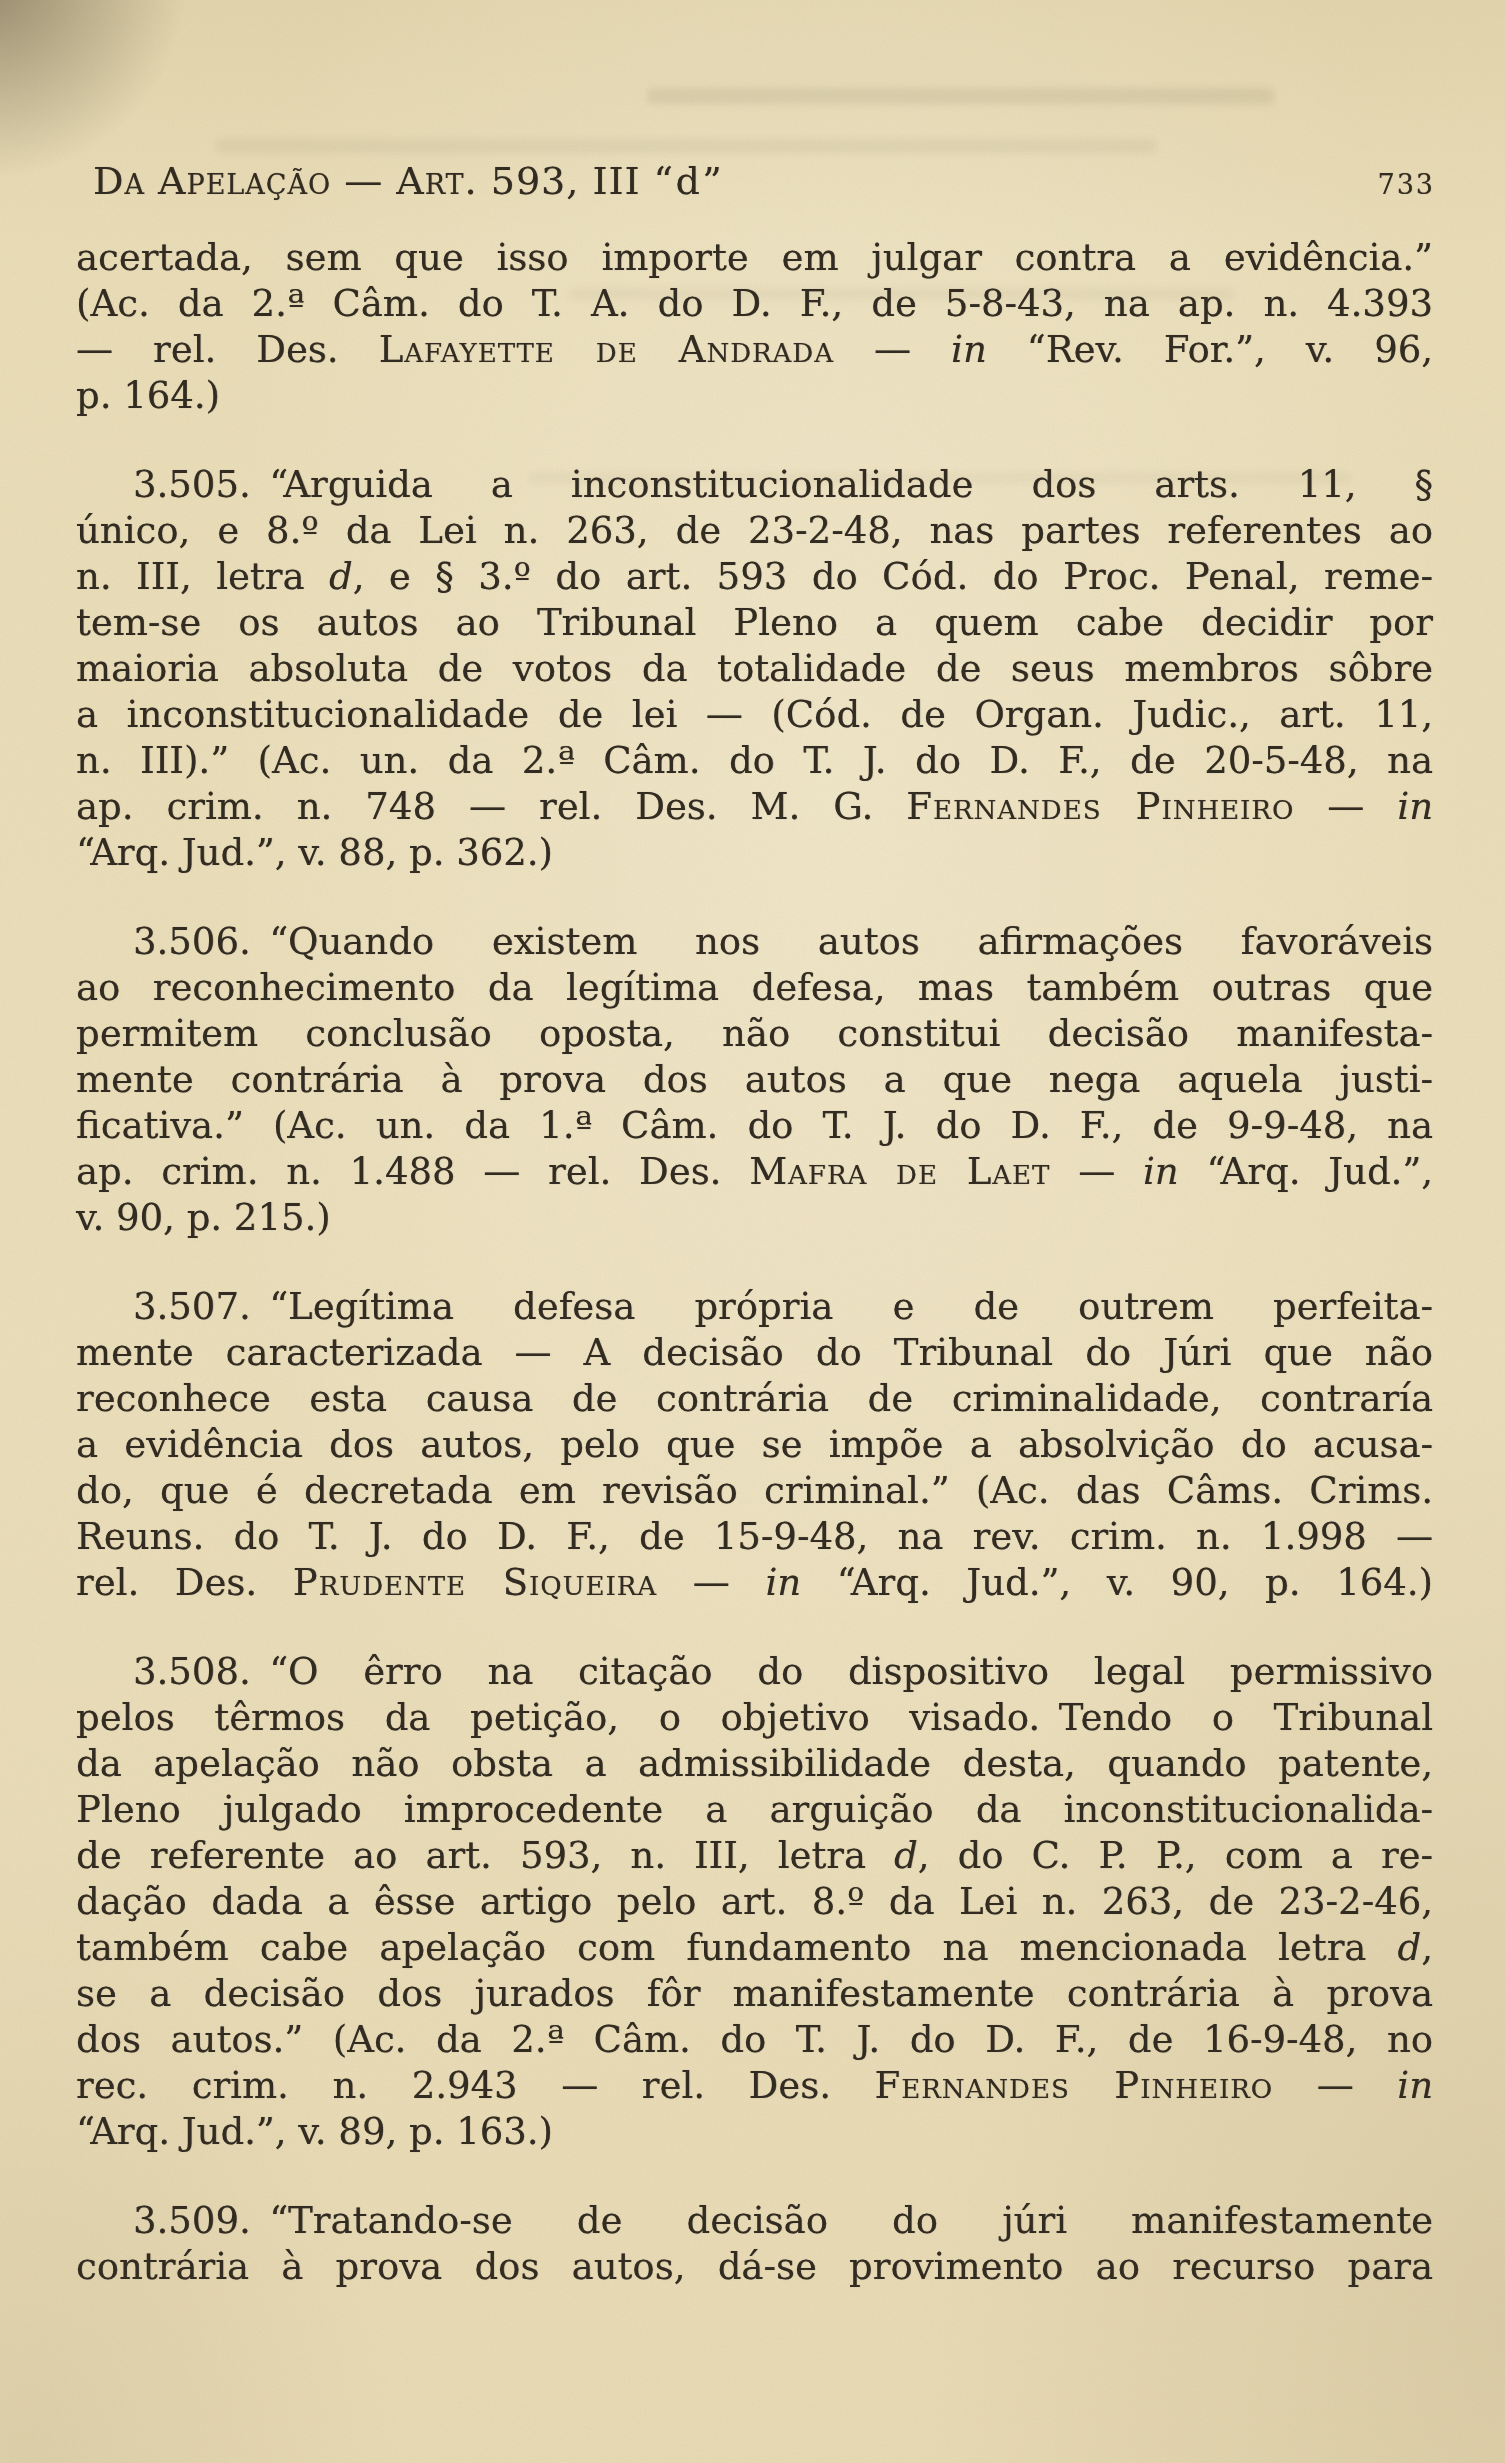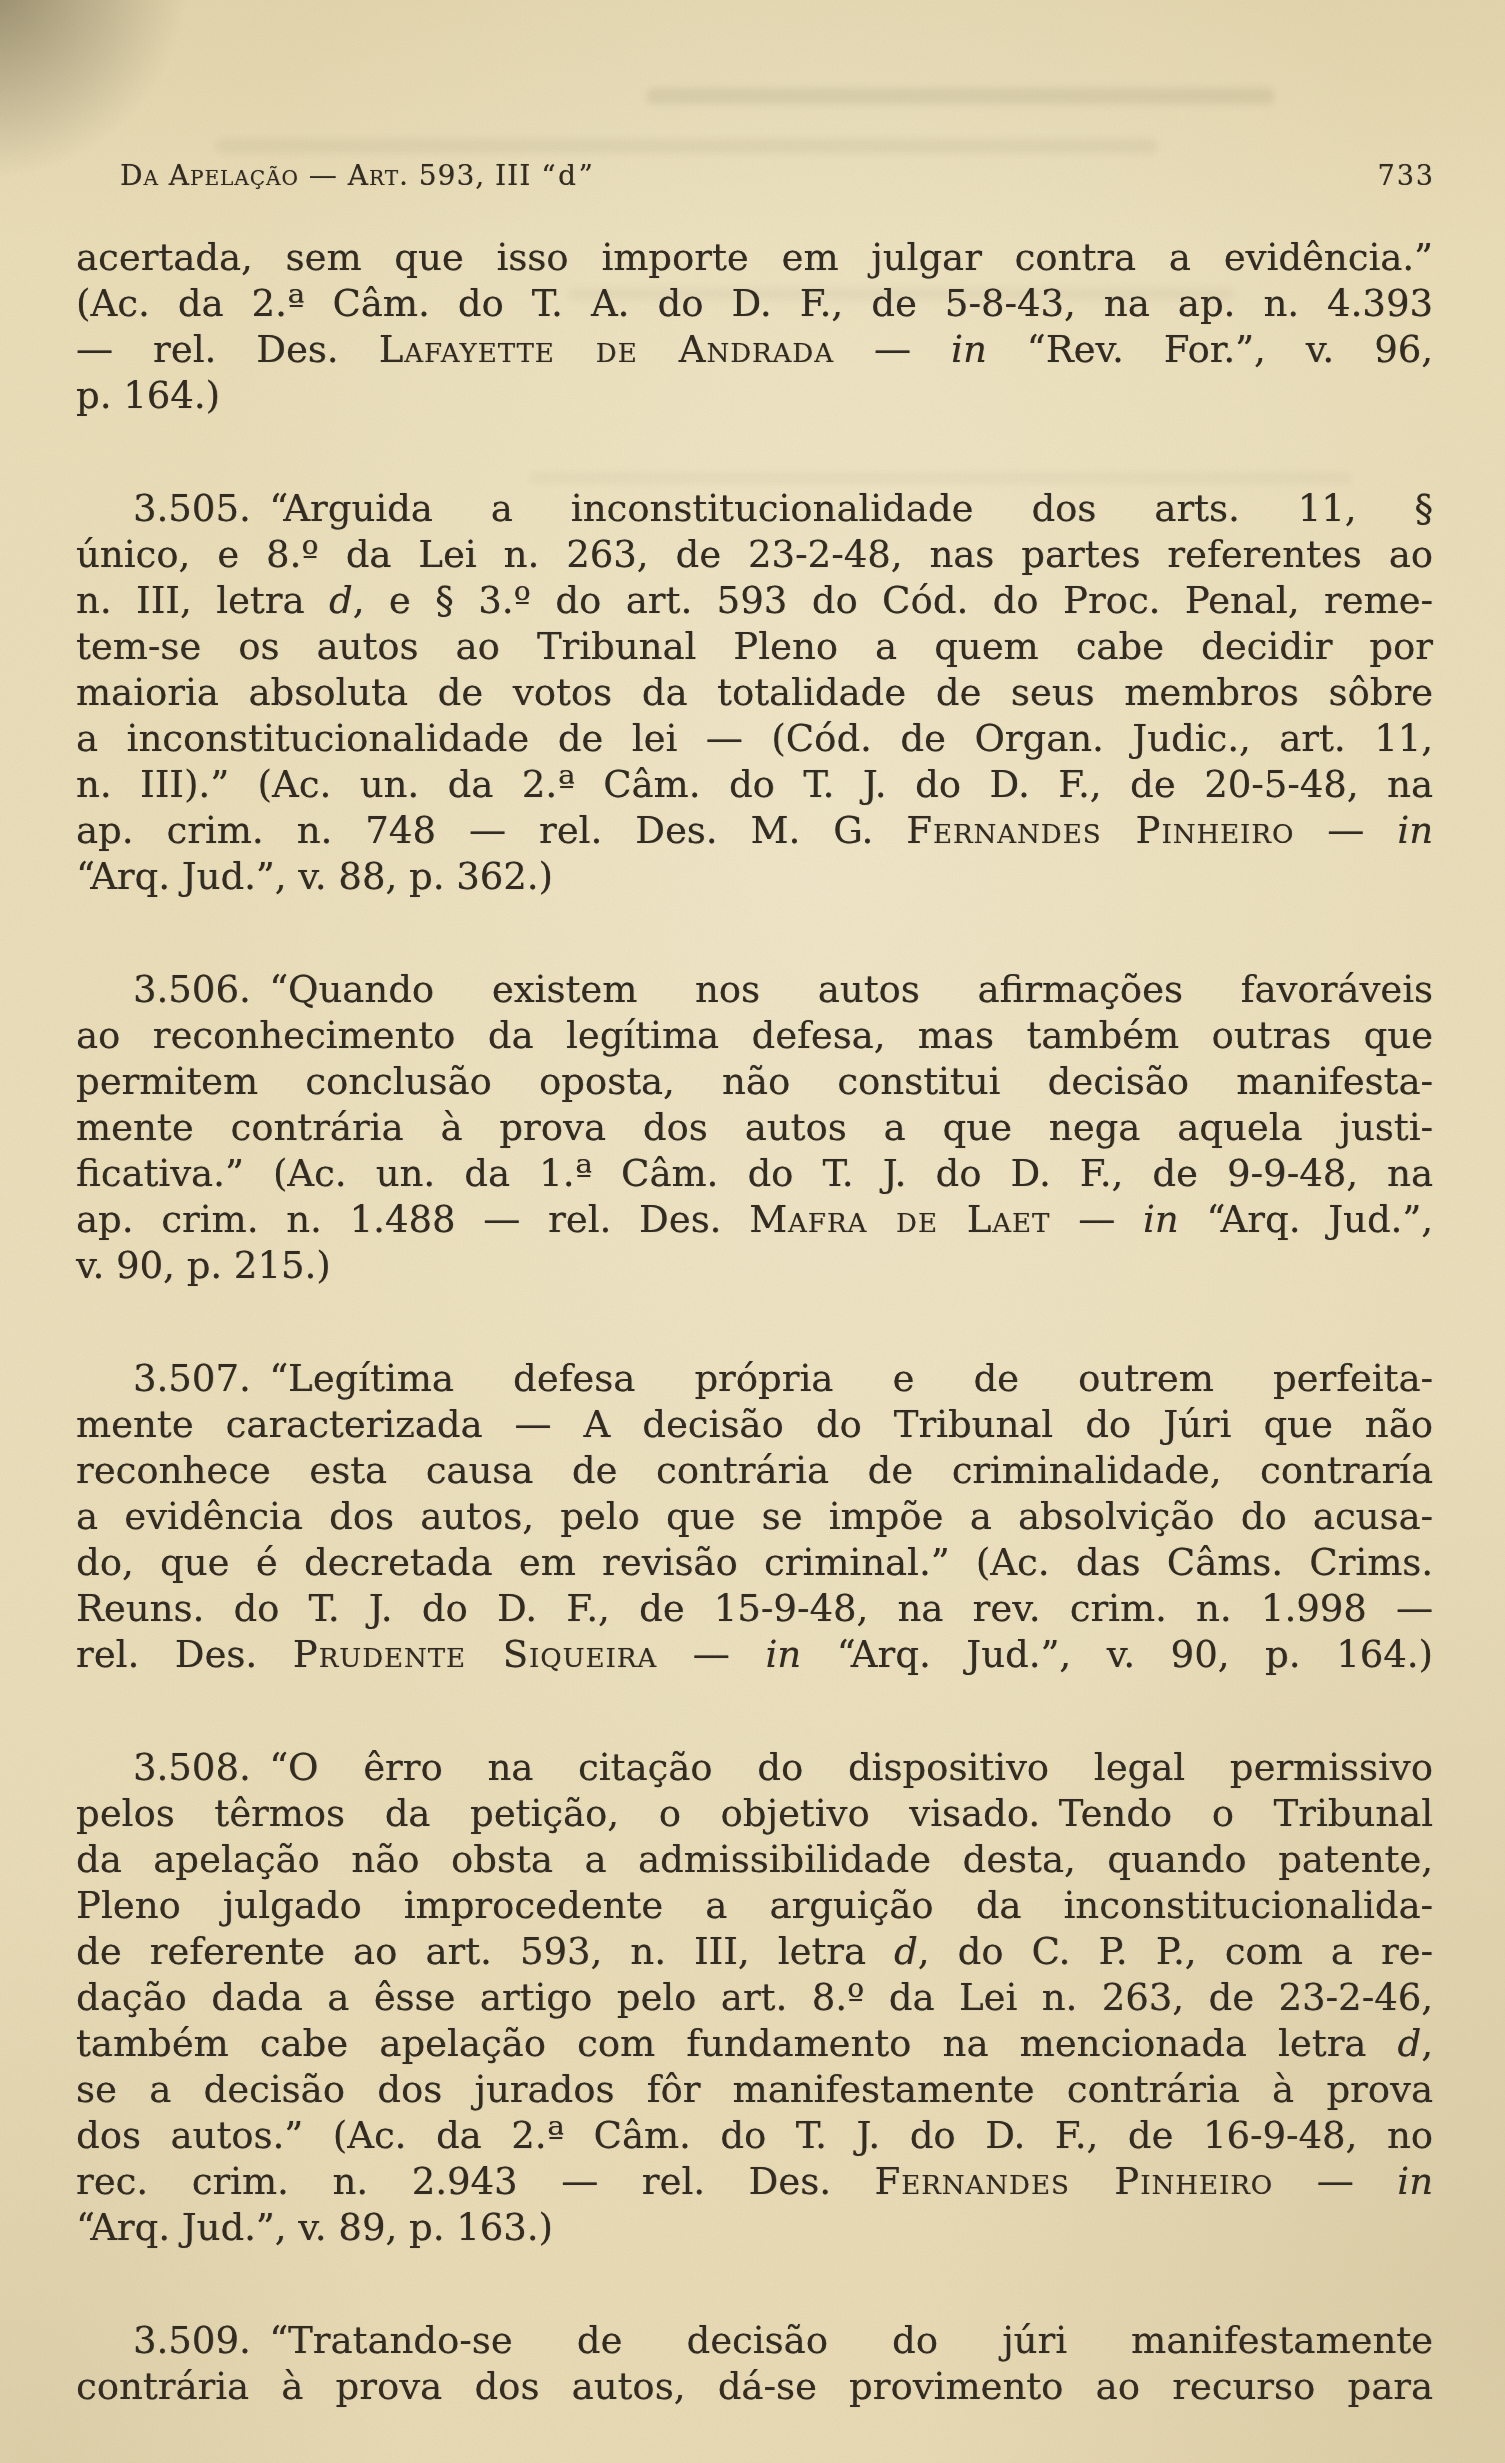--- a/index.html
+++ b/index.html
@@ -43,42 +43,41 @@
   .header {
     position: absolute;
     top: 159px;
     left: 93px;
     right: 71px;
     display: flex;
     justify-content: space-between;
     align-items: baseline;
   }
   .header-title {
-    font-size: 28px;
+    font-size: 38px;
     letter-spacing: 2.5px;
     white-space: nowrap;
     text-shadow: 0.3px 0.4px 0.7px rgba(51,44,34,0.5);
-    margin-left: 27px;
   }
   .page-num {
     font-size: 27px;
     letter-spacing: 2px;
     text-shadow: 0.3px 0.4px 0.7px rgba(51,44,34,0.5);
   }
 
   .text-block {
     position: absolute;
     top: 235px;
     left: 76px;
     width: 1357px;
     font-size: 37px;
     line-height: 46px;
     text-shadow: 0.3px 0.4px 0.7px rgba(51,44,34,0.55);
   }
-  .para + .para { margin-top: 67px; }
+  .para + .para { margin-top: 43px; }
   .line {
     text-align: justify;
     text-align-last: justify;
   }
   .line.last { text-align-last: left; }
   .para.indent .line.first { padding-left: 57px; }
 
   .s-n  { font-style: normal; }
   .s-i  { font-style: italic; }
   .s-sc { font-variant: small-caps; letter-spacing: 1px; }

